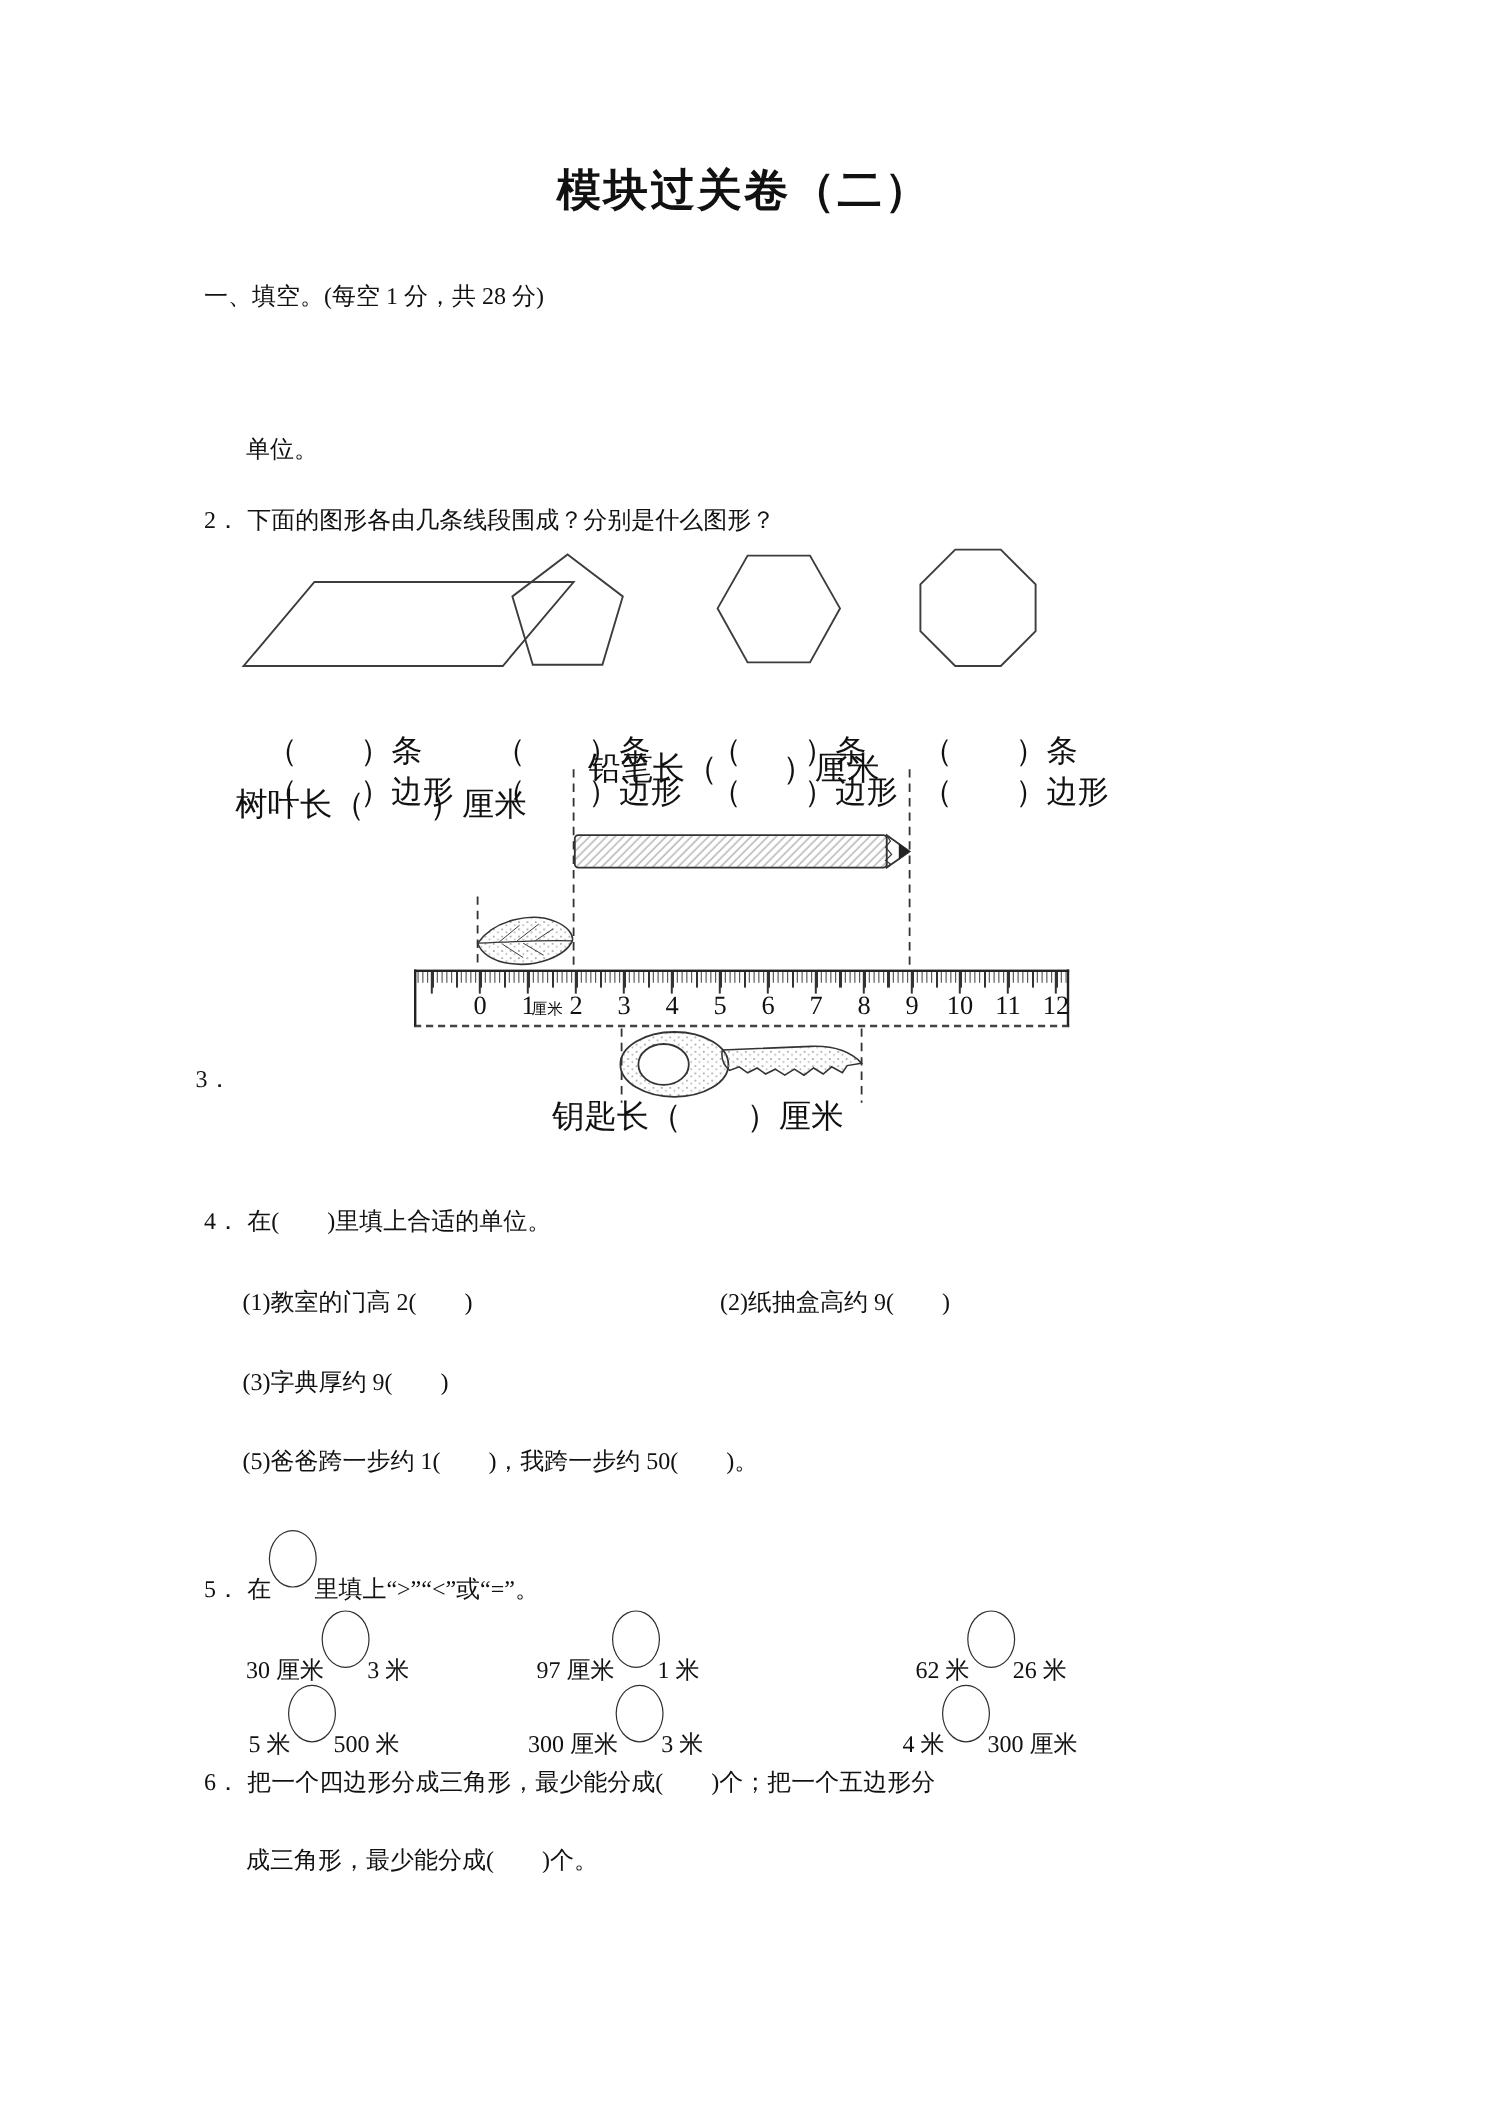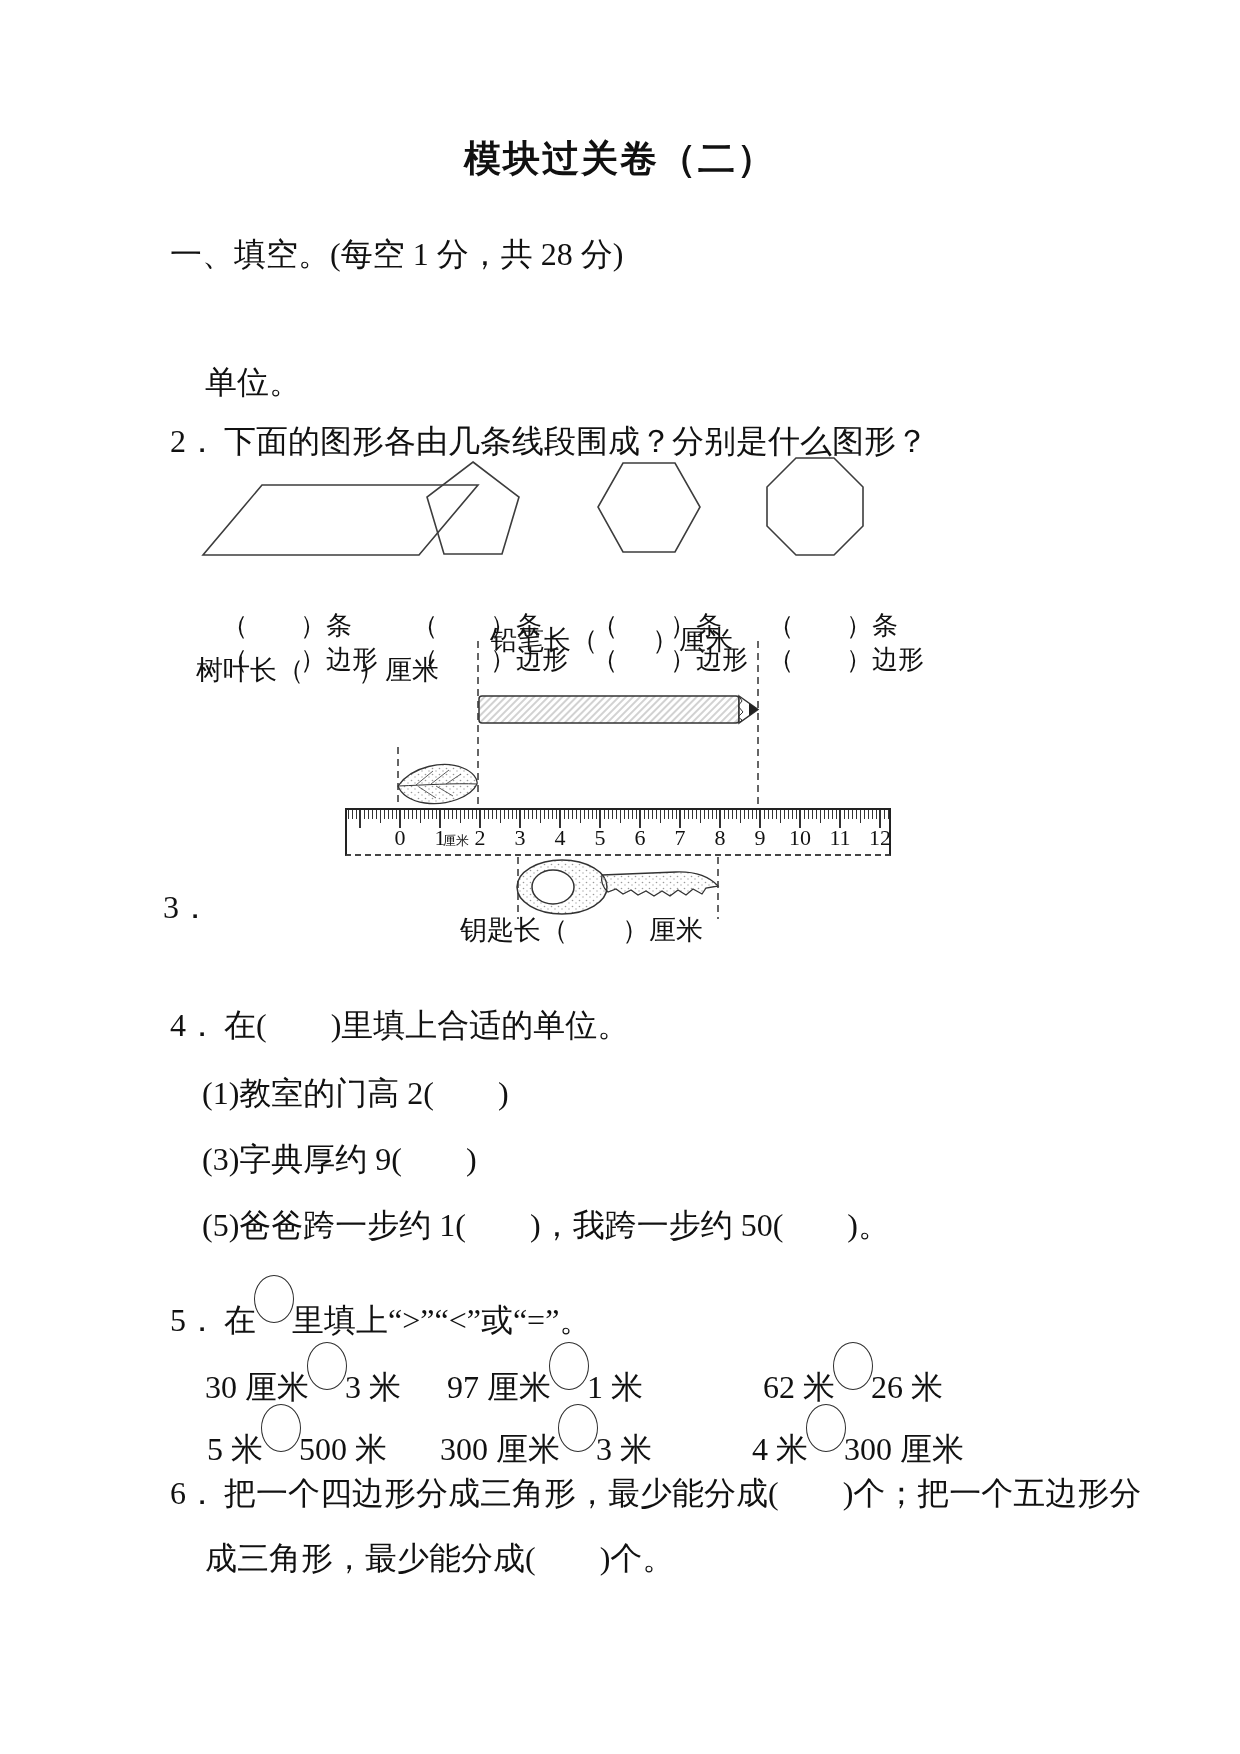--- a/index.html
+++ b/index.html
@@ -6,21 +6,21 @@
   #page {
     position:relative; width:1240px; height:1754px; margin:0 auto;
     background:#ffffff; overflow:hidden;
     font-family:"Liberation Serif","DejaVu Serif",serif; color:#111;
   }
   .title {
     position:absolute; top:134px; left:0; width:100%; text-align:center;
     font-family:"Liberation Sans","DejaVu Sans",sans-serif;
     font-weight:bold; font-size:37px; letter-spacing:2px;
   }
-  .line { position:absolute; font-size:32px; white-space:nowrap; }
+  .line { position:absolute; font-size:20px; white-space:nowrap; }
   .indent { left:205px; }
   .qnum { padding-right:6px; }
   .shape-label { position:absolute; font-size:26px; white-space:nowrap; }
   svg.shape { position:absolute; }
   svg.shape polygon { fill:none; stroke:#3d3d3d; stroke-width:1.6; }
 
   
   #ruler {
     position:absolute; left:345px; top:808px; width:546px; height:48px;
     box-sizing:border-box; border:2px solid #222; border-bottom:2px dashed #444;
@@ -141,20 +141,21 @@
         <span class="ruler-num" style="left: 493px;">11</span>
         <span class="ruler-num" style="left: 533px;">12</span>
       </div>
   </div>
 
   <div class="line" style="left:163px; top:886px;">3．</div>
   <div class="line" style="left:460px; top:912px; font-size:27px;">钥匙长（　　）厘米</div>
 
   <div class="line" style="left:170px; top:1004px;"><span class="qnum">4．</span><span>在(　　)里填上合适的单位。</span></div>
   <div class="line" style="left:202px; top:1072px;">(1)教室的门高 2(　　)</div>
+  <div class="line" style="left:600px; top:1072px;">(2)纸抽盒高约 9(　　)</div>
   <div class="line" style="left:202px; top:1138px;">(3)字典厚约 9(　　)</div>
   <div class="line" style="left:202px; top:1204px;">(5)爸爸跨一步约 1(　　)，我跨一步约 50(　　)。</div>
 
   <div class="line" style="left:170px; top:1285px;text-align:center;"><span class="qnum">5．</span><span>在</span><span class="cmp-circle"></span><span>里填上“&gt;”“&lt;”或“=”。</span></div>
 
   <div class="line cmp" style="left:205px; top:1352px;"><span>30 厘米</span><span class="cmp-circle"></span><span>3 米</span></div>
   <div class="line cmp" style="left:447px; top:1352px;"><span>97 厘米</span><span class="cmp-circle"></span><span>1 米</span></div>
   <div class="line cmp" style="left:763px; top:1352px;"><span>62 米</span><span class="cmp-circle"></span><span>26 米</span></div>
 
   <div class="line cmp" style="left:207px; top:1414px;"><span>5 米</span><span class="cmp-circle"></span><span>500 米</span></div>

